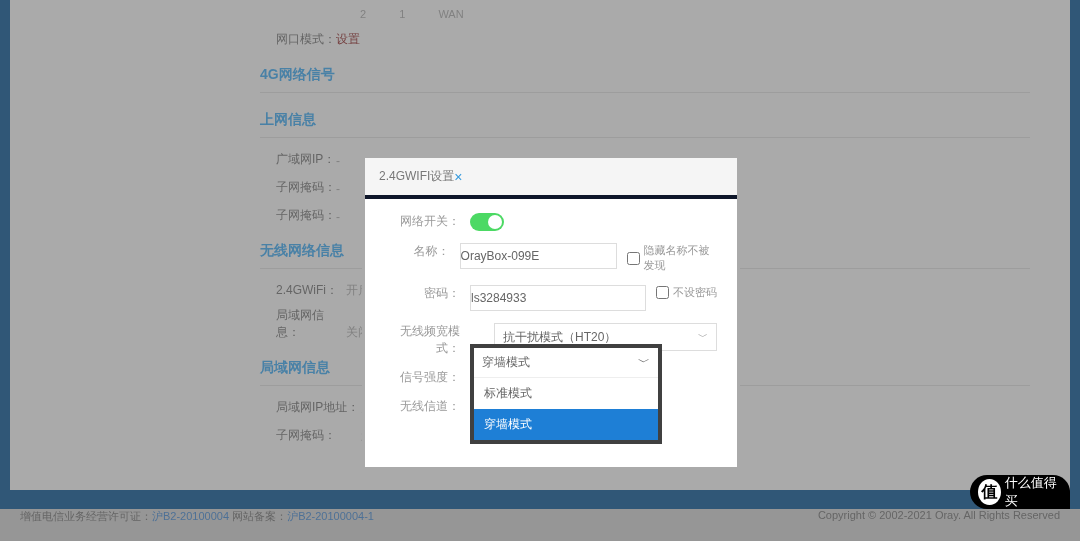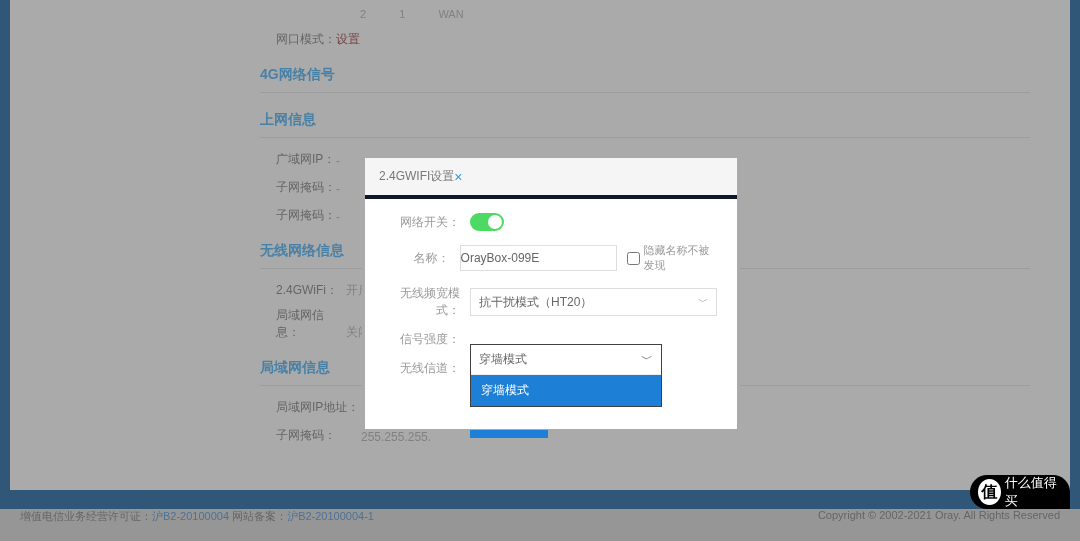--- a/index.html
+++ b/index.html
@@ -19,33 +19,33 @@
     .section-divider { border-bottom: 1px solid #ccc; margin: 6px 0 10px 0; width: 100%; }
     
     .overlay { position: absolute; top: 0; left: 0; right: 0; bottom: 0; background: rgba(100,100,100,0.45); z-index: 10; }
     
     .modal { position: absolute; top: 155px; left: 362px; width: 378px; background: #fff; border: 3px solid #aaa; z-index: 20; font-size: 12px; }
     .modal-header { background: #f5f5f5; padding: 10px 14px; display: flex; justify-content: flex-start; align-items: center; border-bottom: 4px solid #0f172a; }
     .modal-title { color: #777; font-size: 12px; }
     .modal-close { color: #3399dd; cursor: pointer; font-size: 14px; }
     .modal-body { padding: 14px 20px 0 20px; }
     
-    .form-row { display: flex; align-items: center; margin-bottom: 12px; }
+    .form-row { display: flex; align-items: flex-start; margin-bottom: 12px; }
     .form-label { width: 75px; text-align: right; color: #999; font-size: 12px; margin-right: 10px; }
     .form-input { flex: 1; height: 26px; border: 1px solid #ddd; padding: 0 0; font-size: 12px; color: #666; }
-    .form-select { flex: 1; height: 28px; border: 1px solid #ddd; padding: 0 8px; font-size: 12px; color: #666; background: #fff; position: relative; display: flex; align-items: center; justify-content: space-between; cursor: pointer; }
+    .form-select { flex: 1; height: 28px; border: 1px solid #ddd; padding: 0 8px; font-size: 12px; color: #666; background: #fff; position: relative; display: flex; align-items: center; justify-content: space-between; cursor: pointer; margin-left: 24px; }
     .form-select .chev { color: #999; font-size: 10px; }
     .form-checkbox { margin-left: 10px; display: flex; align-items: center; }
     .form-checkbox input { margin-right: 4px; }
     .form-checkbox label { color: #999; font-size: 11px; }
     
     .toggle { width: 34px; height: 18px; background: #4cd964; border-radius: 9px; position: relative; cursor: pointer; }
     .toggle::after { content: ''; position: absolute; right: 2px; top: 2px; width: 14px; height: 14px; background: #fff; border-radius: 50%; }
     
-    .dropdown-open { position: absolute; left: 105px; top: 186px; width: 192px; border: 1px solid #404040; background: #fff; z-index: 30; }
+    .dropdown-open { position: absolute; left: 105px; top: 186px; width: 192px; border: 4px solid #404040; background: #fff; z-index: 30; }
     .dropdown-selected { padding: 6px 8px; display: flex; justify-content: space-between; align-items: center; color: #666; cursor: pointer; }
     .dropdown-options { border-top: 1px solid #eee; }
     .dropdown-option { padding: 7px 10px; color: #666; cursor: pointer; }
     .dropdown-option.active { background: #1e7fd6; color: #fff; }
     
     .blue-btn { position: absolute; left: 105px; top: 272px; width: 78px; height: 8px; background: #1e7fd6; }
     
     .footer { position: absolute; bottom: 0; left: 0; right: 0; height: 32px; background: #c0c0c0; display: flex; align-items: flex-start; justify-content: space-between; padding: 0 20px; font-size: 11px; color: #666; }
     .footer a { color: #3b7bbf; text-decoration: none; }
     
@@ -120,20 +120,28 @@
     </div>
     <div class="form-row">
       <span class="form-label">名称：</span>
       <input class="form-input" value="OrayBox-099E" style="">
       <div class="form-checkbox">
           <input type="checkbox" style="">
           <label>隐藏名称不被发现</label>
         </div>
     </div>
     <div class="form-row">
+      <span class="form-label">密码：</span>
+      <input class="form-input" value="ls3284933" style="">
+      <div class="form-checkbox">
+          <input type="checkbox" style="">
+          <label>不设密码</label>
+        </div>
+    </div>
+    <div class="form-row">
       <span class="form-label">无线频宽模式：</span>
       <div class="form-select">
           <span>抗干扰模式（HT20）</span>
           <span class="chev">﹀</span>
         </div>
     </div>
     <div class="form-row">
       <span class="form-label">信号强度：</span>
       <div style="flex:1"></div>
     </div>
@@ -142,20 +150,21 @@
       <div style="flex:1"></div>
     </div>
     <div style="height:40px"></div>
 
     <div class="dropdown-open">
       <div class="dropdown-selected">
           <span>穿墙模式</span>
           <span class="chev">﹀</span>
         </div>
       <div class="dropdown-options">
+        <div class="dropdown-option">标准模式</div>
         <div class="dropdown-option active">穿墙模式</div>
       </div>
     </div>
     <div class="blue-btn"></div>
   </div>
 </div>
 
 <div class="footer">
   <div>
     <span>增值电信业务经营许可证：</span><a href="#">沪B2-20100004</a><span> 网站备案：</span><a href="#">沪B2-20100004-1</a>

